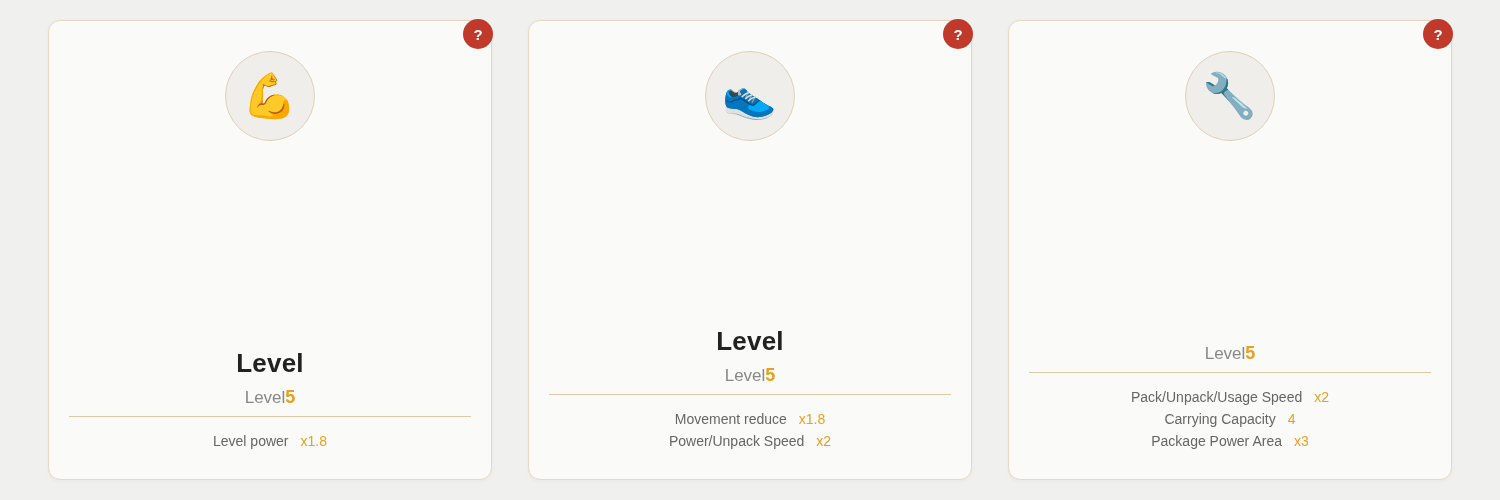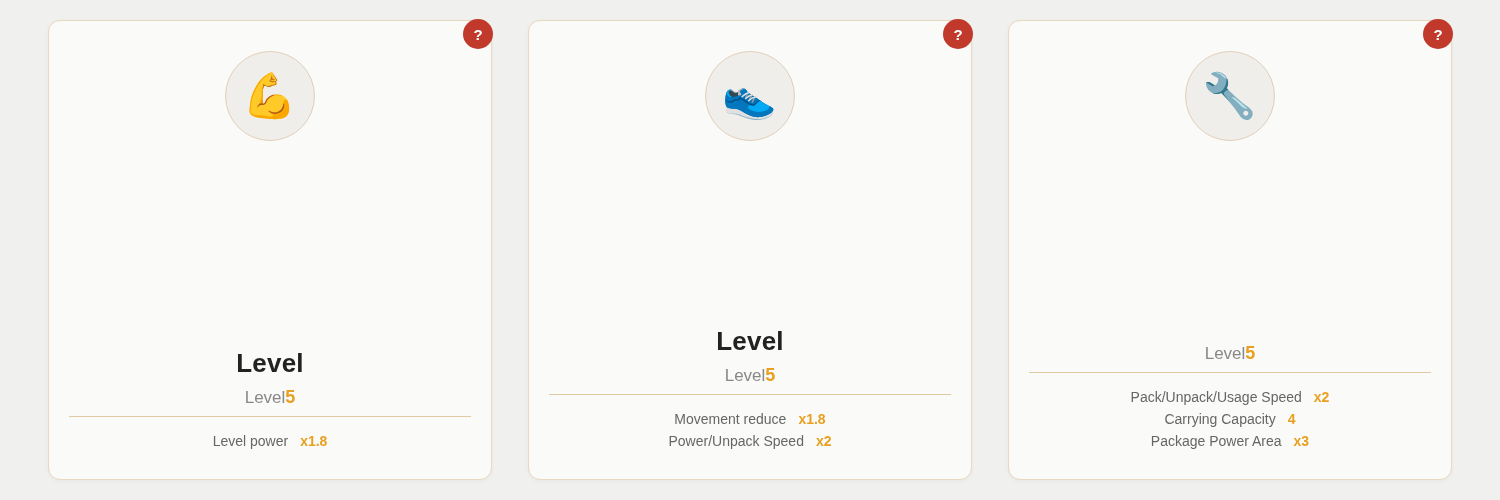--- a/index.html
+++ b/index.html
@@ -130,21 +130,21 @@
       font-size: 14px;
     }
 
     .stat-label {
       color: #666;
       font-weight: 400;
     }
 
     .stat-value {
       color: #e8a020;
-      font-weight: 700;
+      font-weight: 400;
     }
   </style>
 </head>
 <body>
 
 <div class="cards-container">
 <div class="card">
       <div class="help-badge">?</div>
       <div class="icon-circle">💪</div>
       <div class="card-content">

